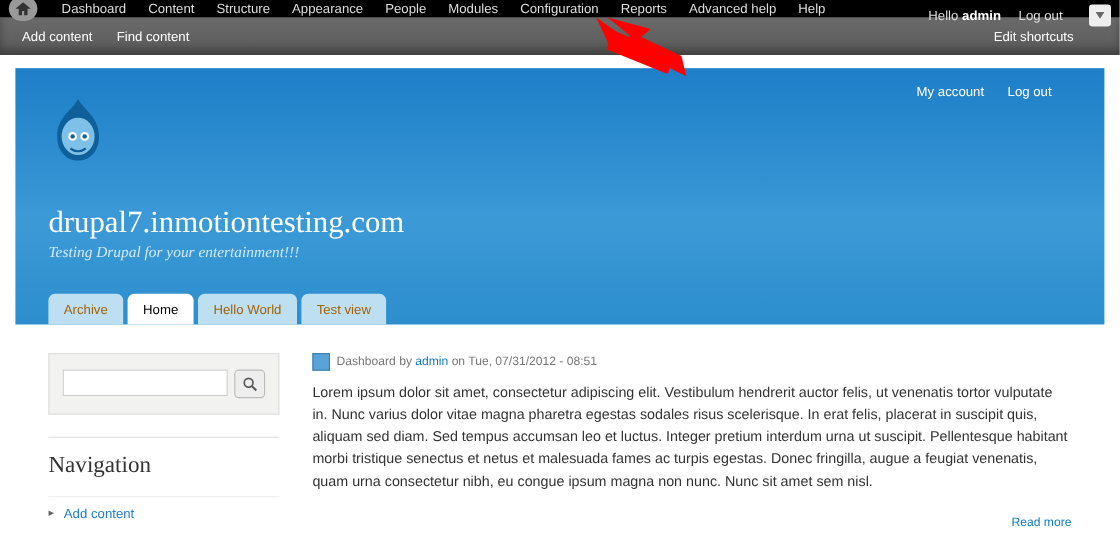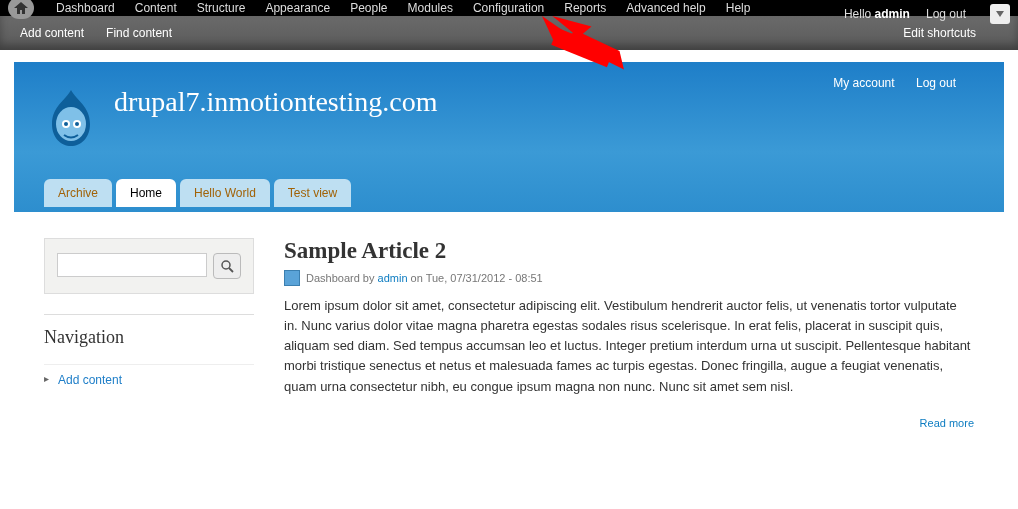--- a/index.html
+++ b/index.html
@@ -11,34 +11,34 @@
 .admin-right { margin-left: auto; display: flex; align-items: center; gap: 16px; margin-top: 12px; }
 .admin-right span { color: #ddd; }
 .admin-right b { color: #fff; font-weight: bold; }
 .toggle-btn { background: #eee; width: 20px; height: 20px; border-radius: 3px; display: flex; align-items: center; justify-content: center; cursor: pointer; margin-left: 8px; }
 .shortcut-bar { background: linear-gradient(#6a6a6a, #5a5a5a); height: 34px; display: flex; align-items: center; padding: 0 20px; color: #fff; font-size: 12px; box-shadow: inset 0 -5px 8px rgba(0,0,0,0.3); }
 .shortcut-bar a { color: #fff; text-decoration: none; margin-right: 22px; cursor: pointer; }
 .shortcut-right { margin-left: auto; }
 .header { background: linear-gradient(#1e7ec8, #3b9ad6 60%, #2d8ece); padding: 18px 30px 0 30px; position: relative; min-height: 150px; }
 .header-links { position: absolute; top: 14px; right: 48px; font-size: 12px; }
 .header-links a { color: #fff; text-decoration: none; margin-left: 18px; cursor: pointer; }
-.branding { display: flex; align-items: flex-start; gap: 16px; padding-top: 6px; }
+.branding { display: flex; align-items: flex-start; gap: 36px; padding-top: 6px; flex-direction: column; }
 .logo { margin-top: 2px; }
 .site-name { font-family: Georgia, "Times New Roman", serif; font-size: 28px; color: #fff; font-weight: normal; }
 .site-slogan { font-family: Georgia, serif; font-style: italic; color: #d4e9f7; font-size: 14px; margin-top: 4px; }
 .tabs { display: flex; gap: 4px; margin-top: 28px; margin-left: 0; }
 .tab { background: #bedff2; color: #a16207; padding: 7px 14px; border-radius: 6px 6px 0 0; font-size: 12px; cursor: pointer; }
 .tab.active { background: #fff; color: #000; }
 .content-area { display: flex; padding: 26px 30px; gap: 30px; }
 .sidebar { width: 210px; flex-shrink: 0; }
 .search-box { background: #f2f2f0; border: 1px solid #ddd; padding: 14px 12px; display: flex; gap: 6px; margin-bottom: 20px; }
 .search-input { flex: 1; border: 1px solid #ccc; height: 24px; padding: 0 4px; width: 100%; }
 .search-btn { background: #eee; border: 1px solid #bbb; border-radius: 4px; width: 28px; height: 26px; display: flex; align-items: center; justify-content: center; cursor: pointer; }
 .nav-block { border-top: 1px solid #ddd; padding-top: 12px; }
-.nav-title { font-family: Georgia, serif; font-size: 18px; color: #333; margin-bottom: 16px; }
+.nav-title { font-family: Georgia, serif; font-size: 21px; color: #333; margin-bottom: 16px; }
 .nav-list { list-style: none; border-top: 1px solid #eee; }
 .nav-list li { padding: 8px 0 8px 14px; color: #1e7ec8; font-size: 12px; cursor: pointer; position: relative; }
 .nav-list li::before { content: "▸"; position: absolute; left: 0; color: #666; font-size: 10px; }
 .main { flex: 1; }
 .article-title { font-family: Georgia, serif; font-size: 23px; color: #333; margin-bottom: 6px; }
 .submitted { font-size: 11px; color: #777; margin-bottom: 10px; display: flex; align-items: center; gap: 6px; }
 .submitted .user-icon { width: 16px; height: 16px; background: #5aa3d8; border: 1px solid #3b7fb0; display: inline-block; }
 .submitted a { color: #0d7cc1; text-decoration: none; }
 .article-body { font-size: 13px; color: #333; line-height: 1.55; }
 .read-more { text-align: right; margin-top: 18px; }
@@ -95,20 +95,21 @@
           <ellipse cx="27" cy="36" rx="15" ry="17" fill="#7fc0e8"></ellipse>
           <circle cx="22" cy="36" r="4" fill="#fff"></circle>
           <circle cx="33" cy="36" r="4" fill="#fff"></circle>
           <circle cx="22" cy="36" r="2" fill="#0e5f9a"></circle>
           <circle cx="33" cy="36" r="2" fill="#0e5f9a"></circle>
           <path d="M20 47 Q27 52 34 47" stroke="#0e5f9a" stroke-width="2" fill="none"></path>
         </svg>
     </div>
     <div>
       <div class="site-name" style="cursor:pointer;">drupal7.inmotiontesting.com</div>
+      <div class="site-slogan">Testing Drupal for your entertainment!!!</div>
     </div>
   </div>
   <div class="tabs">
     <div class="tab">Archive</div>
     <div class="tab active">Home</div>
     <div class="tab">Hello World</div>
     <div class="tab">Test view</div>
   </div>
 </div>
 
@@ -124,21 +125,20 @@
       </div>
     </div>
     <div class="nav-block">
       <div class="nav-title">Navigation</div>
       <ul class="nav-list">
         <li>Add content</li>
       </ul>
     </div>
   </div>
   <div class="main">
-    <h2 class="article-title" style="cursor:pointer;">Sample Article 2</h2>
     <div class="submitted">
       <span class="user-icon"></span>
       <span>
         <span>Dashboard by </span><a>admin</a><span> on Tue, 07/31/2012 - 08:51</span>
       </span>
     </div>
     <div class="article-body">Lorem ipsum dolor sit amet, consectetur adipiscing elit. Vestibulum hendrerit auctor felis, ut venenatis tortor vulputate in. Nunc varius dolor vitae magna pharetra egestas sodales risus scelerisque. In erat felis, placerat in suscipit quis, aliquam sed diam. Sed tempus accumsan leo et luctus. Integer pretium interdum urna ut suscipit. Pellentesque habitant morbi tristique senectus et netus et malesuada fames ac turpis egestas. Donec fringilla, augue a feugiat venenatis, quam urna consectetur nibh, eu congue ipsum magna non nunc. Nunc sit amet sem nisl.</div>
     <div class="read-more">
       <a>Read more</a>
     </div>

